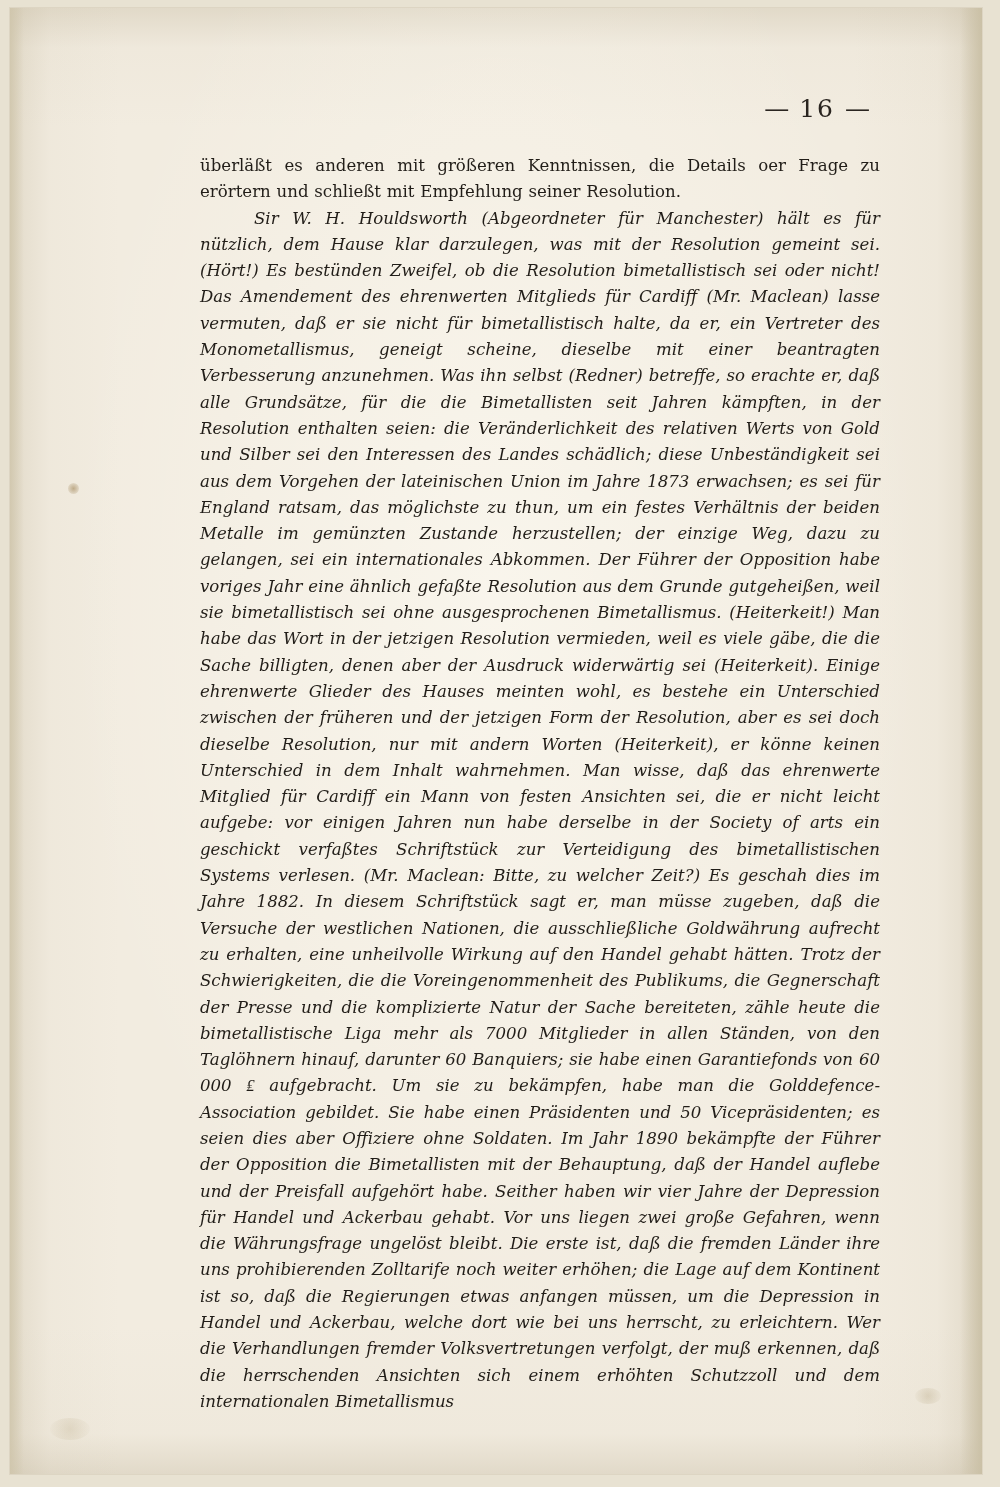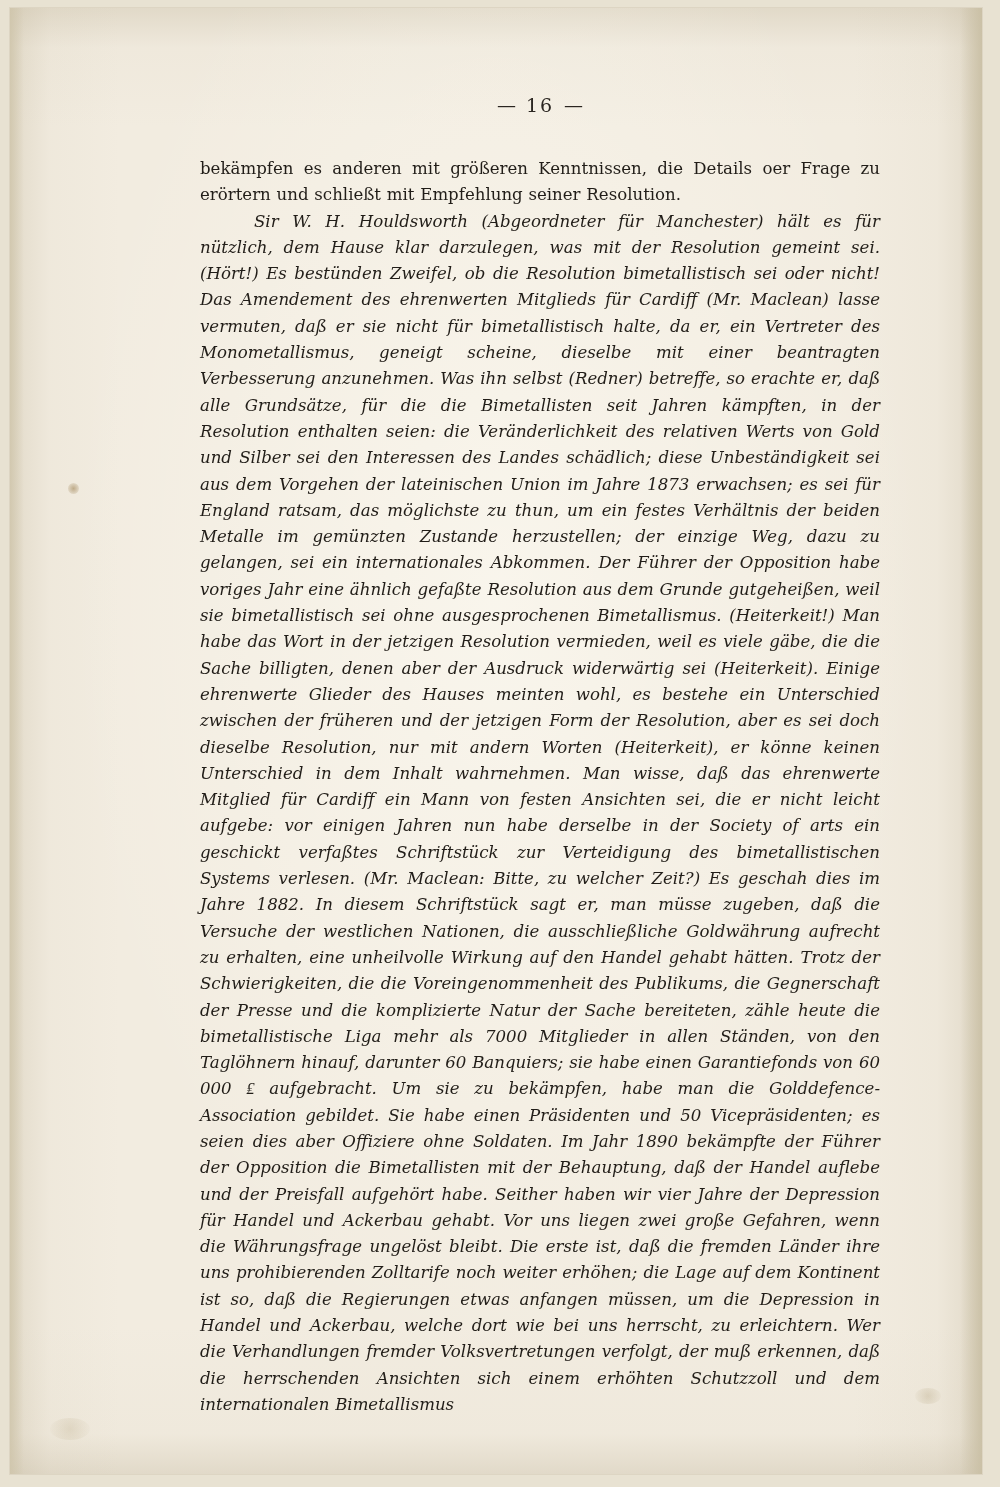--- a/index.html
+++ b/index.html
@@ -67,25 +67,25 @@
   .spot-3 { left: 40px; top: 1410px; width: 40px; height: 22px;
             background: radial-gradient(circle, rgba(165,145,100,0.20), rgba(165,145,100,0)); }
 
   .content {
     position: absolute;
     left: 190px;
     top: 86px;
     width: 680px;
   }
   .folio {
-    text-align: center;
-    font-size: 19px;
+    text-align: right;
+    font-size: 25px;
     letter-spacing: 2px;
     color: #2a2520;
-    margin-bottom: 40px;
+    margin-bottom: 30px;
   }
   .folio .dash { letter-spacing: 0; padding: 0 10px; }
 
   .body-text {
     font-size: 16.6px;
     line-height: 1.585;
     color: #211d18;
     text-align: justify;
     text-justify: inter-word;
     -webkit-hyphens: none;
@@ -105,18 +105,18 @@
   <div class="spot spot-2"></div>
   <div class="spot spot-3"></div>
 
   <div class="content">
 
     <div class="folio">
       <span class="dash">—</span><span>16</span><span class="dash">—</span>
     </div>
 
     <div class="body-text">
-      <p>bekämpfen es anderen mit größeren Kenntnissen, die Details oer Frage zu erörtern und schließt mit Empfehlung seiner Resolution.</p>
+      <p>überläßt es anderen mit größeren Kenntnissen, die Details oer Frage zu erörtern und schließt mit Empfehlung seiner Resolution.</p>
       <p class="indent">Sir W. H. Houldsworth (Abgeordneter für Manchester) hält es für nützlich, dem Hause klar darzulegen, was mit der Resolution gemeint sei. (Hört!) Es bestünden Zweifel, ob die Resolution bimetallistisch sei oder nicht! Das Amendement des ehrenwerten Mitglieds für Cardiff (Mr. Maclean) lasse vermuten, daß er sie nicht für bimetallistisch halte, da er, ein Vertreter des Monometallismus, geneigt scheine, dieselbe mit einer beantragten Verbesserung anzunehmen. Was ihn selbst (Redner) betreffe, so erachte er, daß alle Grundsätze, für die die Bimetallisten seit Jahren kämpften, in der Resolution enthalten seien: die Veränderlichkeit des relativen Werts von Gold und Silber sei den Interessen des Landes schädlich; diese Unbeständigkeit sei aus dem Vorgehen der lateinischen Union im Jahre 1873 erwachsen; es sei für England ratsam, das möglichste zu thun, um ein festes Verhältnis der beiden Metalle im gemünzten Zustande herzustellen; der einzige Weg, dazu zu gelangen, sei ein internationales Abkommen. Der Führer der Opposition habe voriges Jahr eine ähnlich gefaßte Resolution aus dem Grunde gutgeheißen, weil sie bimetallistisch sei ohne ausgesprochenen Bimetallismus. (Heiterkeit!) Man habe das Wort in der jetzigen Resolution vermieden, weil es viele gäbe, die die Sache billigten, denen aber der Ausdruck widerwärtig sei (Heiterkeit). Einige ehrenwerte Glieder des Hauses meinten wohl, es bestehe ein Unterschied zwischen der früheren und der jetzigen Form der Resolution, aber es sei doch dieselbe Resolution, nur mit andern Worten (Heiterkeit), er könne keinen Unterschied in dem Inhalt wahrnehmen. Man wisse, daß das ehrenwerte Mitglied für Cardiff ein Mann von festen Ansichten sei, die er nicht leicht aufgebe: vor einigen Jahren nun habe derselbe in der Society of arts ein geschickt verfaßtes Schriftstück zur Verteidigung des bimetallistischen Systems verlesen. (Mr. Maclean: Bitte, zu welcher Zeit?) Es geschah dies im Jahre 1882. In diesem Schriftstück sagt er, man müsse zugeben, daß die Versuche der westlichen Nationen, die ausschließliche Goldwährung aufrecht zu erhalten, eine unheilvolle Wirkung auf den Handel gehabt hätten. Trotz der Schwierigkeiten, die die Voreingenommenheit des Publikums, die Gegnerschaft der Presse und die komplizierte Natur der Sache bereiteten, zähle heute die bimetallistische Liga mehr als 7000 Mitglieder in allen Ständen, von den Taglöhnern hinauf, darunter 60 Banquiers; sie habe einen Garantiefonds von 60 000 ₤ aufgebracht. Um sie zu bekämpfen, habe man die Golddefence-Association gebildet. Sie habe einen Präsidenten und 50 Vicepräsidenten; es seien dies aber Offiziere ohne Soldaten. Im Jahr 1890 bekämpfte der Führer der Opposition die Bimetallisten mit der Behauptung, daß der Handel auflebe und der Preisfall aufgehört habe. Seither haben wir vier Jahre der Depression für Handel und Ackerbau gehabt. Vor uns liegen zwei große Gefahren, wenn die Währungsfrage ungelöst bleibt. Die erste ist, daß die fremden Länder ihre uns prohibierenden Zolltarife noch weiter erhöhen; die Lage auf dem Kontinent ist so, daß die Regierungen etwas anfangen müssen, um die Depression in Handel und Ackerbau, welche dort wie bei uns herrscht, zu erleichtern. Wer die Verhandlungen fremder Volksvertretungen verfolgt, der muß erkennen, daß die herrschenden Ansichten sich einem erhöhten Schutzzoll und dem internationalen Bimetallismus</p>
     </div>
 
   </div>
 </div>
 
 </body></html>

